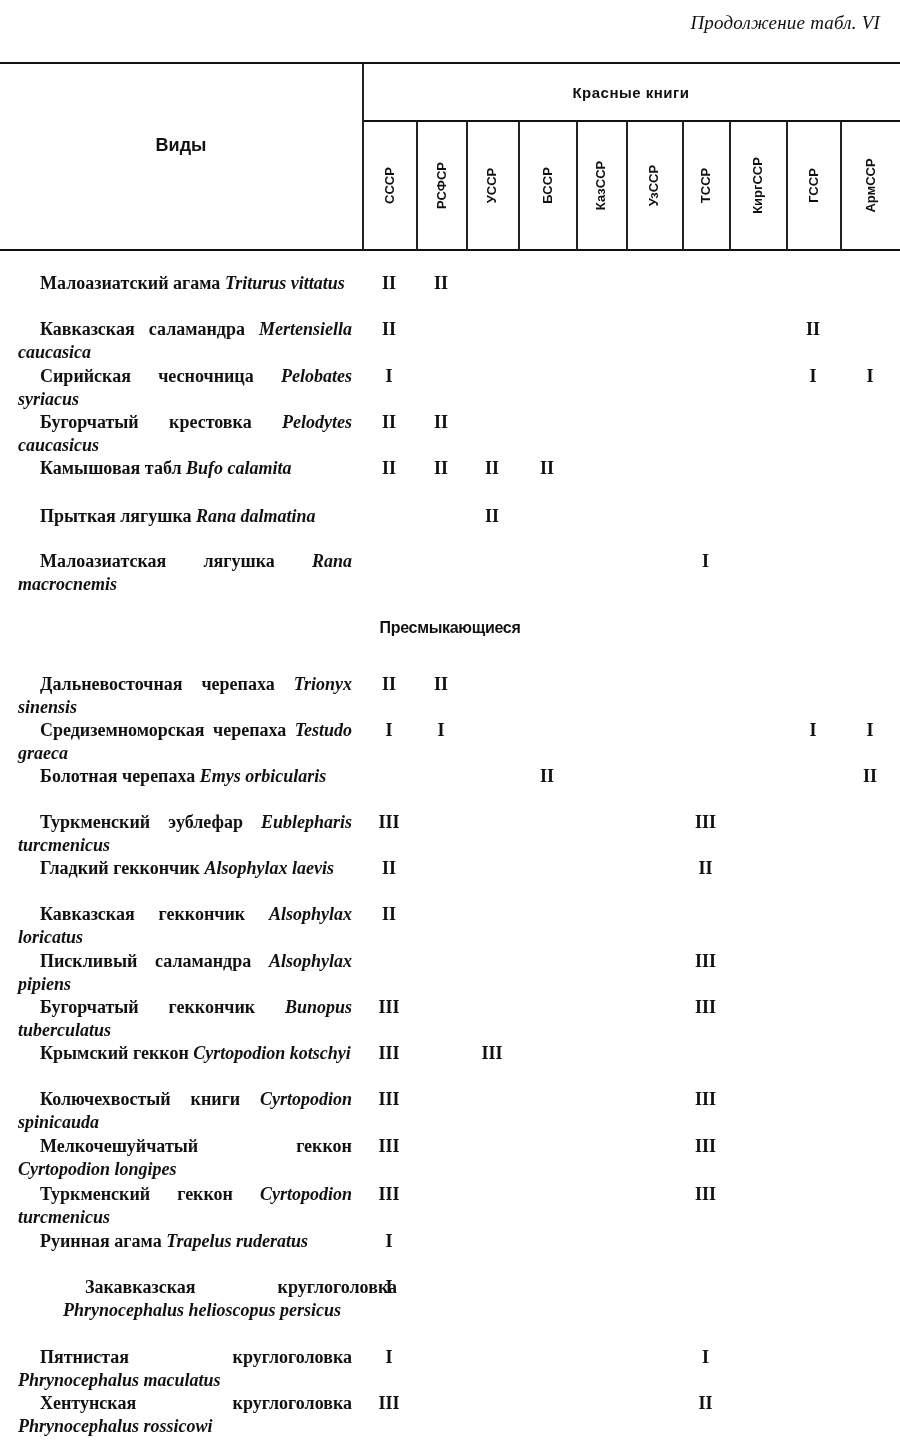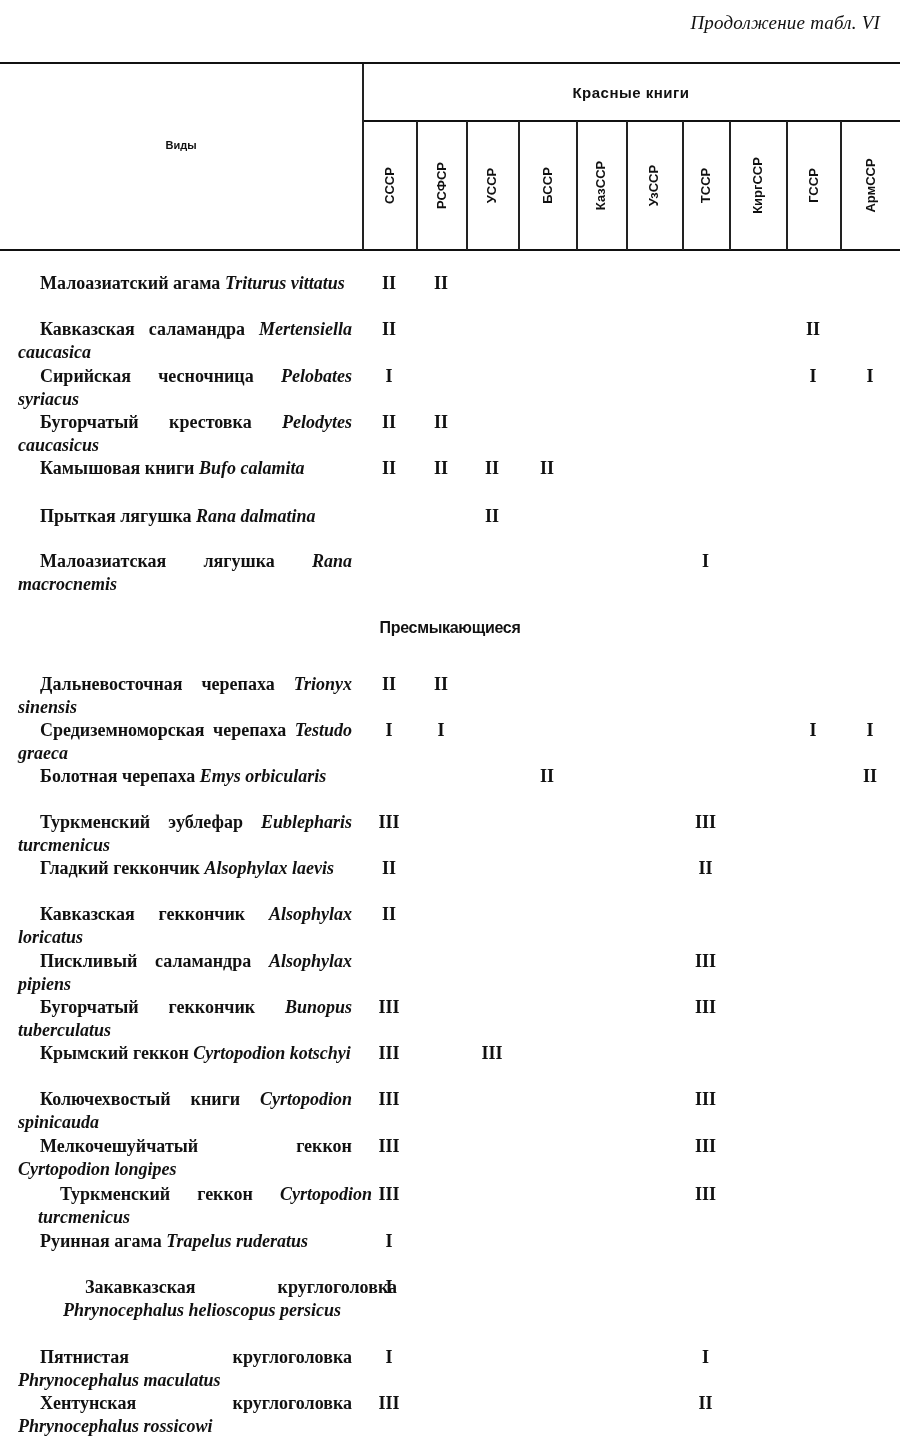--- a/index.html
+++ b/index.html
@@ -4,21 +4,21 @@
 <style>
   html, body { margin: 0; padding: 0; background: #ffffff; }
   body { width: 900px; height: 1440px; position: relative; overflow: hidden;
          font-family: "Liberation Serif", serif; color: #111; }
   .caption { position: absolute; top: 12px; right: 20px; font-style: italic; font-weight: normal;
              font-size: 19px; letter-spacing: 0.2px; }
   .hline { position: absolute; left: 0; width: 900px; background: #111; }
   .vline { position: absolute; width: 1.5px; background: #222; }
   .col-species { position: absolute; left: 0; top: 64px; width: 362px; height: 186px;
                  display: flex; align-items: center; justify-content: center;
-                 font-family: "Liberation Sans", sans-serif; font-weight: bold; font-size: 11px; padding-bottom: 24px; box-sizing: border-box; }
+                 font-family: "Liberation Sans", sans-serif; font-weight: bold; font-size: 18px; padding-bottom: 24px; box-sizing: border-box; }
   .group-title { position: absolute; left: 362px; top: 64px; width: 538px; height: 56px;
                  display: flex; align-items: center; justify-content: center;
                  font-family: "Liberation Sans", sans-serif; font-weight: bold; font-size: 15px; letter-spacing: 0.5px; }
   .col-head { position: absolute; top: 121px; height: 129px; display: flex; align-items: center; justify-content: center; }
   .col-head span { display: inline-block; transform: rotate(-90deg); white-space: nowrap;
                    font-family: "Liberation Sans", sans-serif; font-weight: bold; font-size: 13px; }
   .row { position: absolute; left: 0; width: 900px; }
   .name { position: absolute; left: 18px; width: 334px; font-family: "Liberation Serif", serif;
           font-weight: bold; font-size: 18px; line-height: 23px; text-align: justify; text-align-last: left; }
   .name .ru { }
@@ -100,21 +100,21 @@
       <div class="cell" style="left: 369px;">I</div>
       <div class="cell" style="left: 793px;">I</div>
       <div class="cell" style="left: 850px;">I</div>
     </div>
     <div class="row" style="top: 411px;">
       <div class="name" style="text-indent: 22px;"><span class="ru">Бугорчатый крестовка</span> <span class="lat">Pelodytes caucasicus</span></div>
       <div class="cell" style="left: 369px;">II</div>
       <div class="cell" style="left: 421px;">II</div>
     </div>
     <div class="row" style="top: 457px;">
-      <div class="name" style="text-indent: 22px;"><span class="ru">Камышовая книги</span> <span class="lat">Bufo calamita</span></div>
+      <div class="name" style="text-indent: 22px;"><span class="ru">Камышовая табл</span> <span class="lat">Bufo calamita</span></div>
       <div class="cell" style="left: 369px;">II</div>
       <div class="cell" style="left: 421px;">II</div>
       <div class="cell" style="left: 472px;">II</div>
       <div class="cell" style="left: 527px;">II</div>
     </div>
     <div class="row" style="top: 505px;">
       <div class="name" style="text-indent: 22px;"><span class="ru">Прыткая лягушка</span> <span class="lat">Rana dalmatina</span></div>
       <div class="cell" style="left: 472px;">II</div>
     </div>
     <div class="row" style="top: 550px;">
@@ -171,21 +171,21 @@
       <div class="name" style="text-indent: 22px;"><span class="ru">Колючехвостый книги</span> <span class="lat">Cyrtopodion spinicauda</span></div>
       <div class="cell" style="left: 369px;">III</div>
       <div class="cell" style="left: 685.5px;">III</div>
     </div>
     <div class="row" style="top: 1135px;">
       <div class="name" style="text-indent: 22px;"><span class="ru">Мелкочешуйчатый геккон</span> <span class="lat">Cyrtopodion longipes</span></div>
       <div class="cell" style="left: 369px;">III</div>
       <div class="cell" style="left: 685.5px;">III</div>
     </div>
     <div class="row" style="top: 1183px;">
-      <div class="name" style="text-indent: 22px; margin-left: 20px;"><span class="ru">Туркменский геккон</span> <span class="lat">Cyrtopodion turcmenicus</span></div>
+      <div class="name" style="text-indent: 22px;"><span class="ru">Туркменский геккон</span> <span class="lat">Cyrtopodion turcmenicus</span></div>
       <div class="cell" style="left: 369px;">III</div>
       <div class="cell" style="left: 685.5px;">III</div>
     </div>
     <div class="row" style="top: 1230px;">
       <div class="name" style="text-indent: 22px;"><span class="ru">Руинная агама</span> <span class="lat">Trapelus ruderatus</span></div>
       <div class="cell" style="left: 369px;">I</div>
     </div>
     <div class="row" style="top: 1276px;">
       <div class="name" style="text-indent: 22px; margin-left: 45px;"><span class="ru">Закавказская круглоголовка</span> <span class="lat">Phrynocephalus helioscopus persicus</span></div>
       <div class="cell" style="left: 369px;">I</div>

